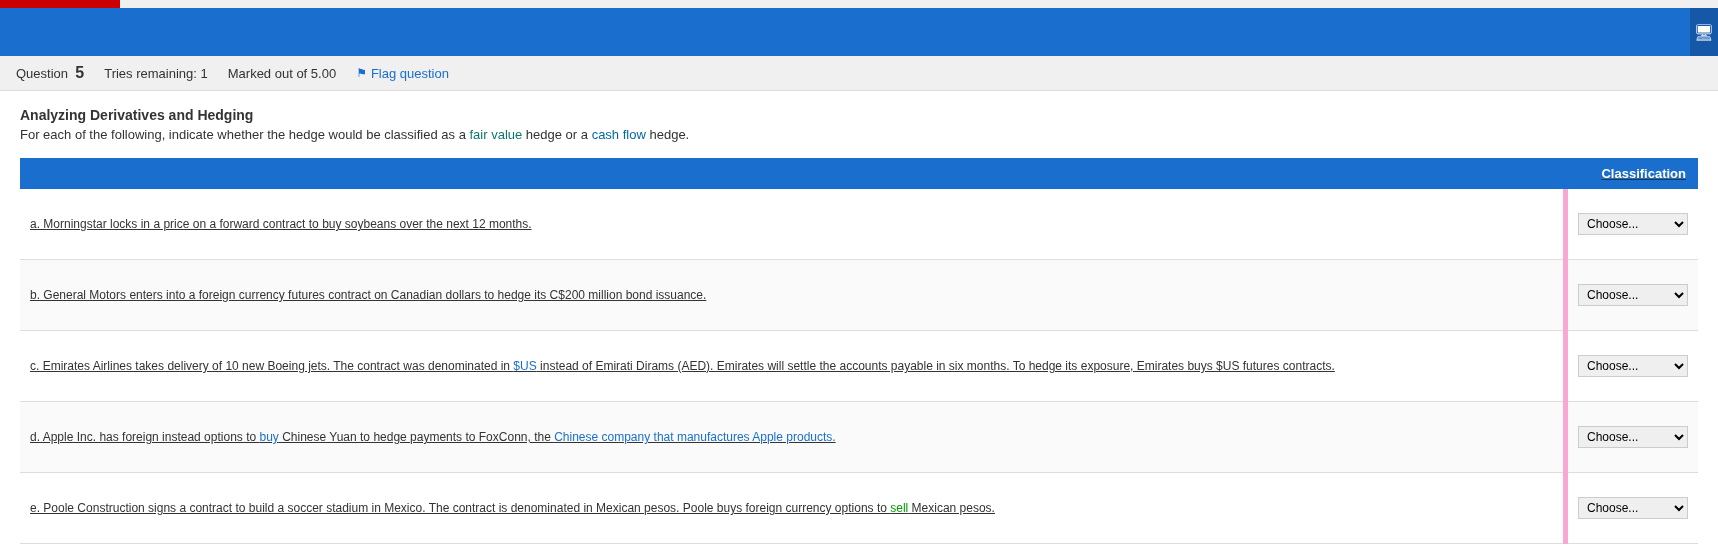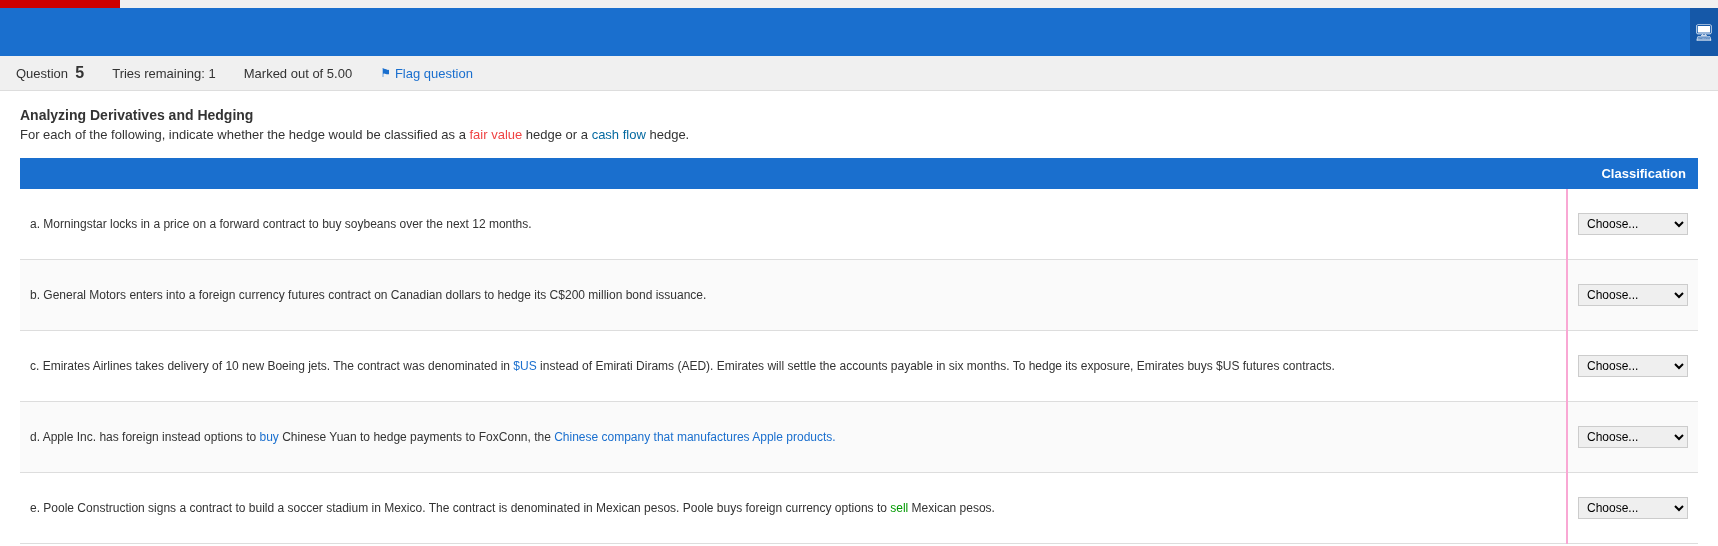--- a/index.html
+++ b/index.html
@@ -31,21 +31,21 @@
       color: #fff;
       font-size: 16px;
     }
 
     .question-bar {
       background: #f0f0f0;
       border-bottom: 1px solid #ddd;
       padding: 8px 16px;
       display: flex;
       align-items: center;
-      gap: 28px;
+      gap: 20px;
       font-size: 13px;
     }
 
     .question-bar .q-num {
       font-weight: bold;
       font-size: 16px;
     }
 
     .flag-link {
       color: #1a6fce;
@@ -70,27 +70,28 @@
       font-size: 14px;
       margin-bottom: 4px;
     }
 
     .question-desc {
       font-size: 13px;
       margin-bottom: 16px;
       color: #333;
     }
 
-    .question-desc .highlight-blue { color: #ef4444; }
+    .question-desc .highlight-blue { color: #0f766e; }
     .question-desc .highlight-green { color: #0369a1; }
 
     .table-container {
       width: 100%;
       border-collapse: collapse;
       margin-bottom: 16px;
+      text-decoration: underline;
     }
 
     .table-container thead tr {
       background: #1a6fce;
       color: #fff;
     }
 
     .table-container thead th {
       padding: 8px 12px;
       text-align: right;
@@ -121,21 +122,21 @@
       color: #333;
     }
 
     .table-container tbody td.desc-cell .blue { color: #1a6fce; }
     .table-container tbody td.desc-cell .green { color: #009900; }
 
     .table-container tbody td.select-cell {
       width: 120px;
       min-width: 120px;
       text-align: center;
-      border-left: 2px solid #f9a8d4;
+      border-left: 5px solid #f9a8d4;
     }
 
     .table-container tbody td.select-cell select {
       width: 110px;
       padding: 2px 4px;
       font-size: 12px;
       border: 1px solid #ccc;
     }
 
     .check-btn {

